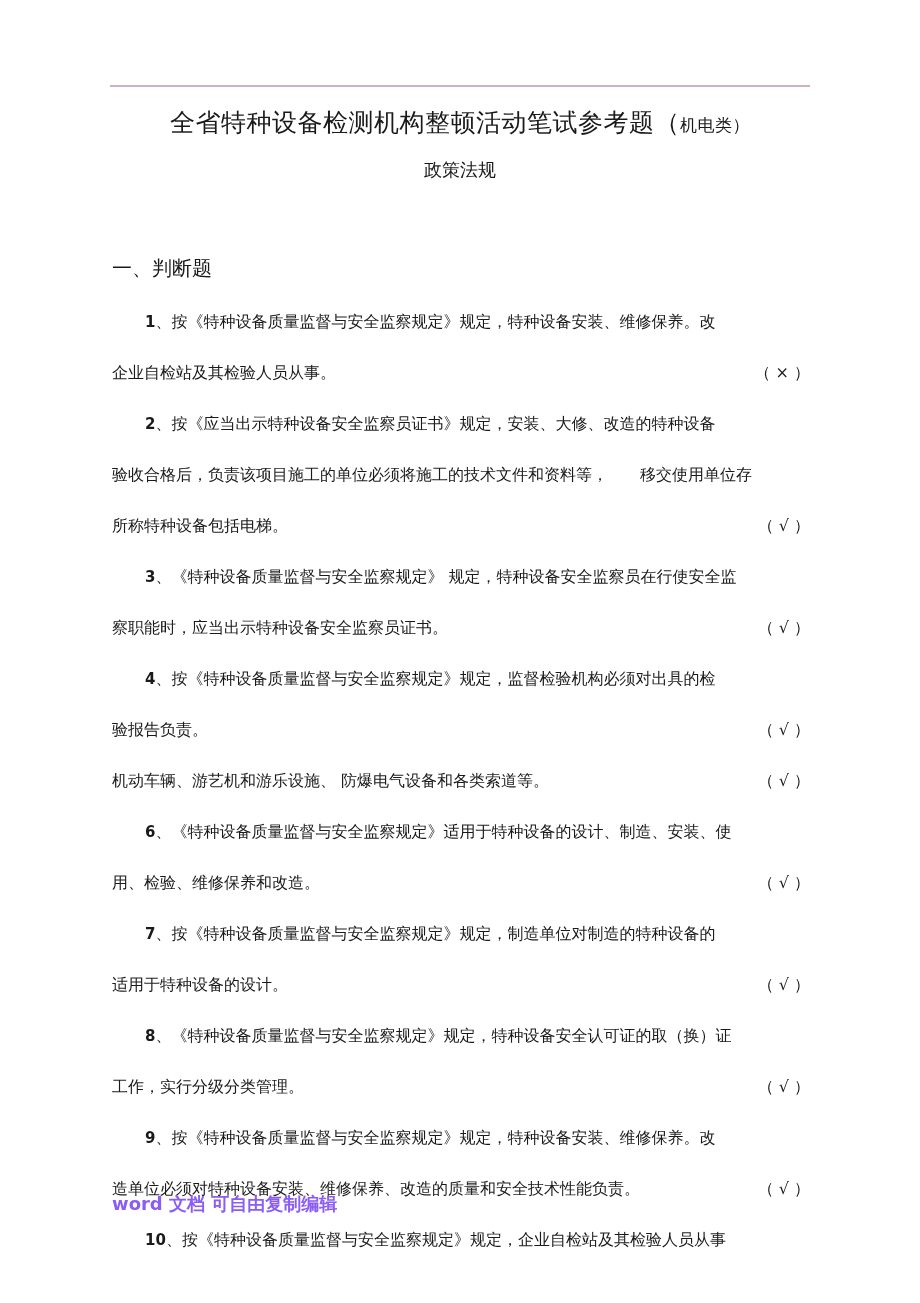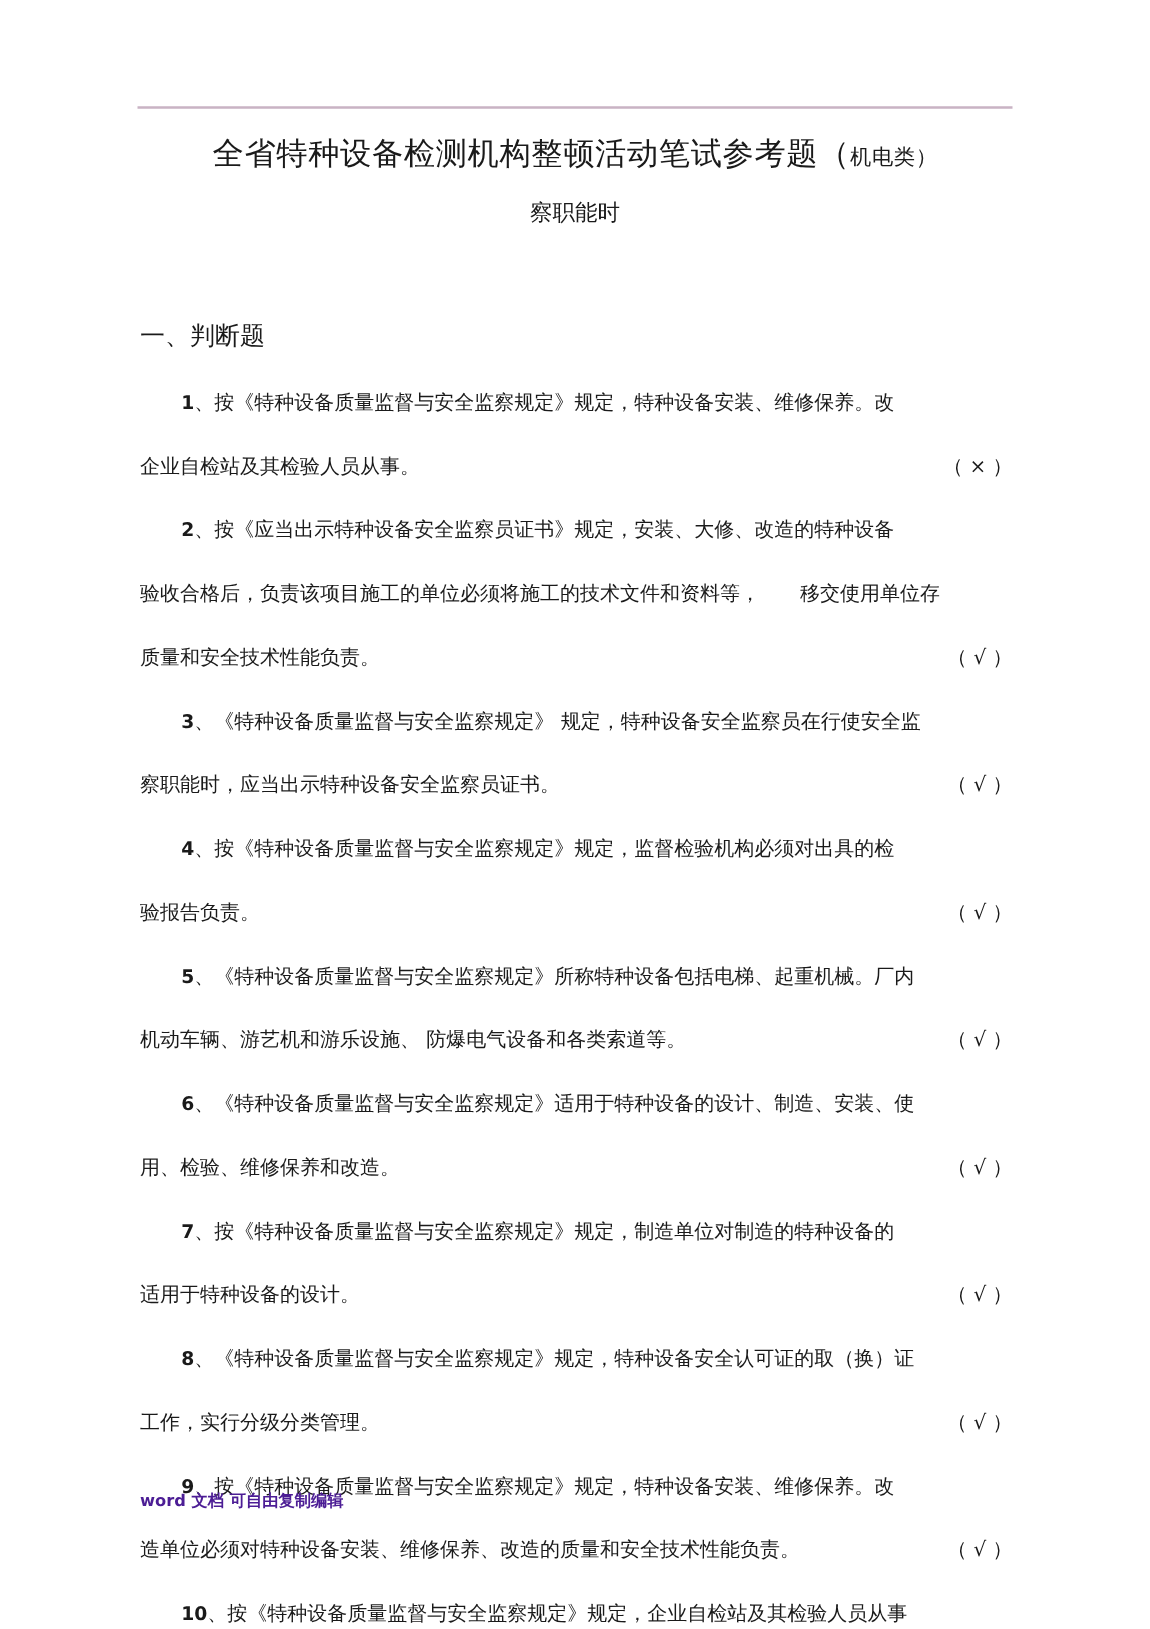--- a/index.html
+++ b/index.html
@@ -108,60 +108,59 @@
     top: 0;
     font-size: 16px;
     white-space: pre;
   }
 
   .footer {
     position: absolute;
     left: 112px;
     top: 1192px;
     font-family: "DejaVu Sans", "Liberation Sans", sans-serif;
-    font-size: 13px;
+    font-size: 18px;
     font-weight: 700;
-    color: #4c1d95;
+    color: #8b5cf6;
     white-space: pre;
   }
 </style>
 </head>
 <body>
 
 <div class="page">
 
   <div class="header-rule"></div>
 
   <div class="title-block">
     <div class="doc-title"><span>全省特种设备检测机构整顿活动笔试参考题（</span><span class="sub-kind">机电类）</span></div>
-    <div class="doc-section">察职能时</div>
+    <div class="doc-section">政策法规</div>
   </div>
 
   <div class="content">
     <div class="part-heading">一、判断题</div>
     <div id="question-list">
         <div class="qitem">
           <div class="qline indent"><span class="num">1</span><span>、按《特种设备质量监督与安全监察规定》规定，特种设备安装、维修保养。改</span></div>
           <div class="qline"><span>企业自检站及其检验人员从事。</span><span class="answer">（ × ）</span></div>
         </div>
         <div class="qitem">
           <div class="qline indent"><span class="num">2</span><span>、按《应当出示特种设备安全监察员证书》规定，安装、大修、改造的特种设备</span></div>
           <div class="qline"><span>验收合格后，负责该项目施工的单位必须将施工的技术文件和资料等，　　移交使用单位存</span></div>
-          <div class="qline"><span>质量和安全技术性能负责。</span><span class="answer">（ √ ）</span></div>
+          <div class="qline"><span>所称特种设备包括电梯。</span><span class="answer">（ √ ）</span></div>
         </div>
         <div class="qitem">
           <div class="qline indent"><span class="num">3</span><span>、《特种设备质量监督与安全监察规定》 规定，特种设备安全监察员在行使安全监</span></div>
           <div class="qline"><span>察职能时，应当出示特种设备安全监察员证书。</span><span class="answer">（ √ ）</span></div>
         </div>
         <div class="qitem">
           <div class="qline indent"><span class="num">4</span><span>、按《特种设备质量监督与安全监察规定》规定，监督检验机构必须对出具的检</span></div>
           <div class="qline"><span>验报告负责。</span><span class="answer">（ √ ）</span></div>
         </div>
         <div class="qitem">
-          <div class="qline indent"><span class="num">5</span><span>、《特种设备质量监督与安全监察规定》所称特种设备包括电梯、起重机械。厂内</span></div>
           <div class="qline"><span>机动车辆、游艺机和游乐设施、 防爆电气设备和各类索道等。</span><span class="answer">（ √ ）</span></div>
         </div>
         <div class="qitem">
           <div class="qline indent"><span class="num">6</span><span>、《特种设备质量监督与安全监察规定》适用于特种设备的设计、制造、安装、使</span></div>
           <div class="qline"><span>用、检验、维修保养和改造。</span><span class="answer">（ √ ）</span></div>
         </div>
         <div class="qitem">
           <div class="qline indent"><span class="num">7</span><span>、按《特种设备质量监督与安全监察规定》规定，制造单位对制造的特种设备的</span></div>
           <div class="qline"><span>适用于特种设备的设计。</span><span class="answer">（ √ ）</span></div>
         </div>

